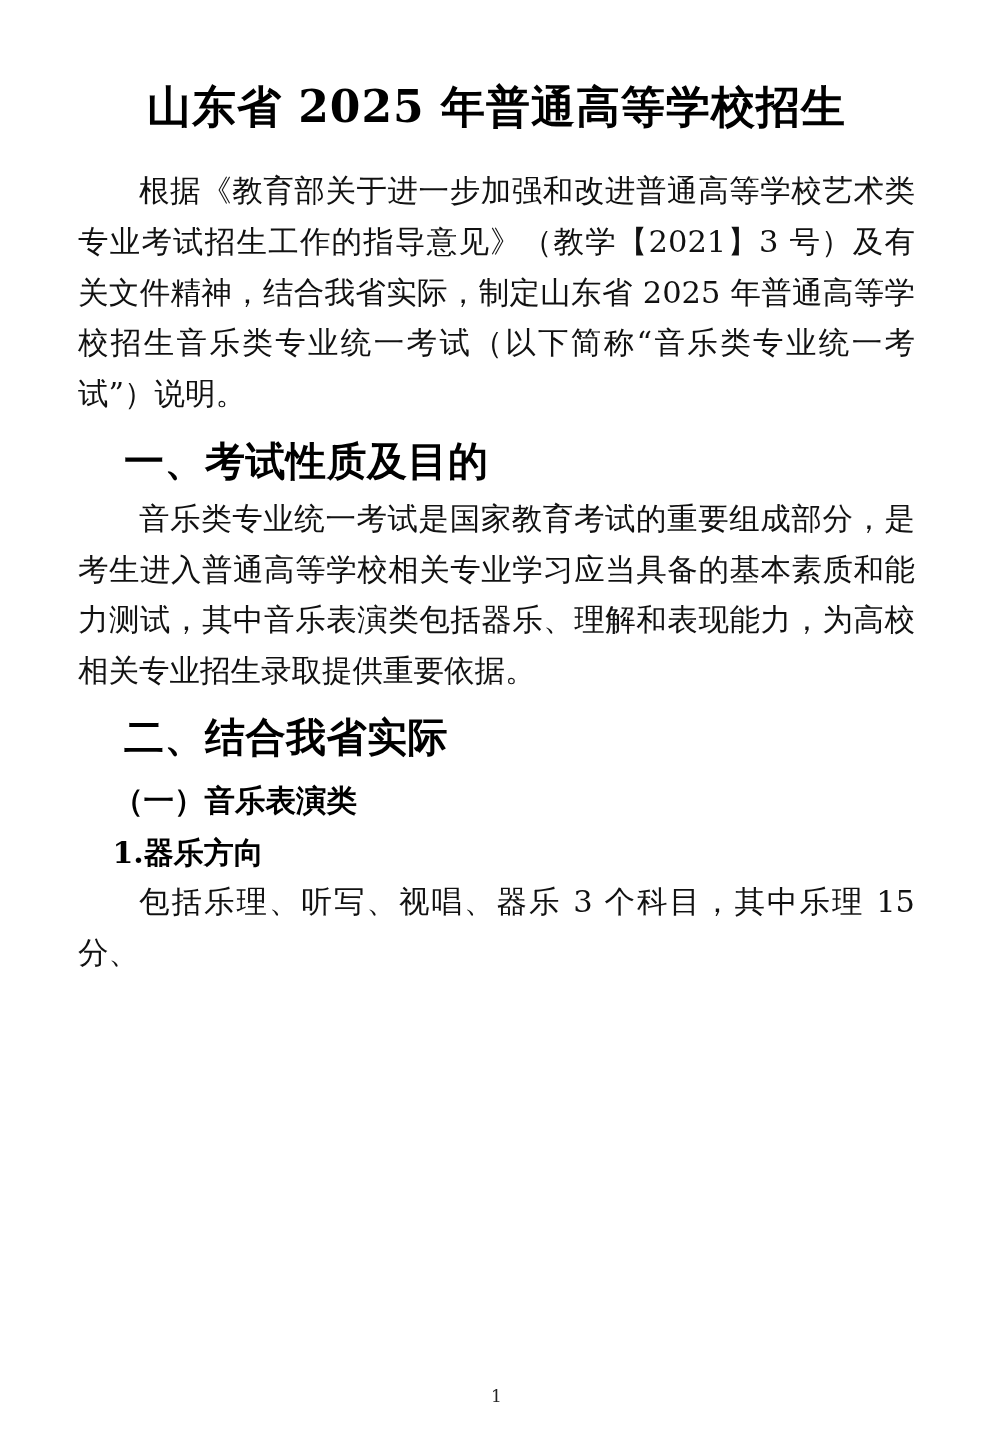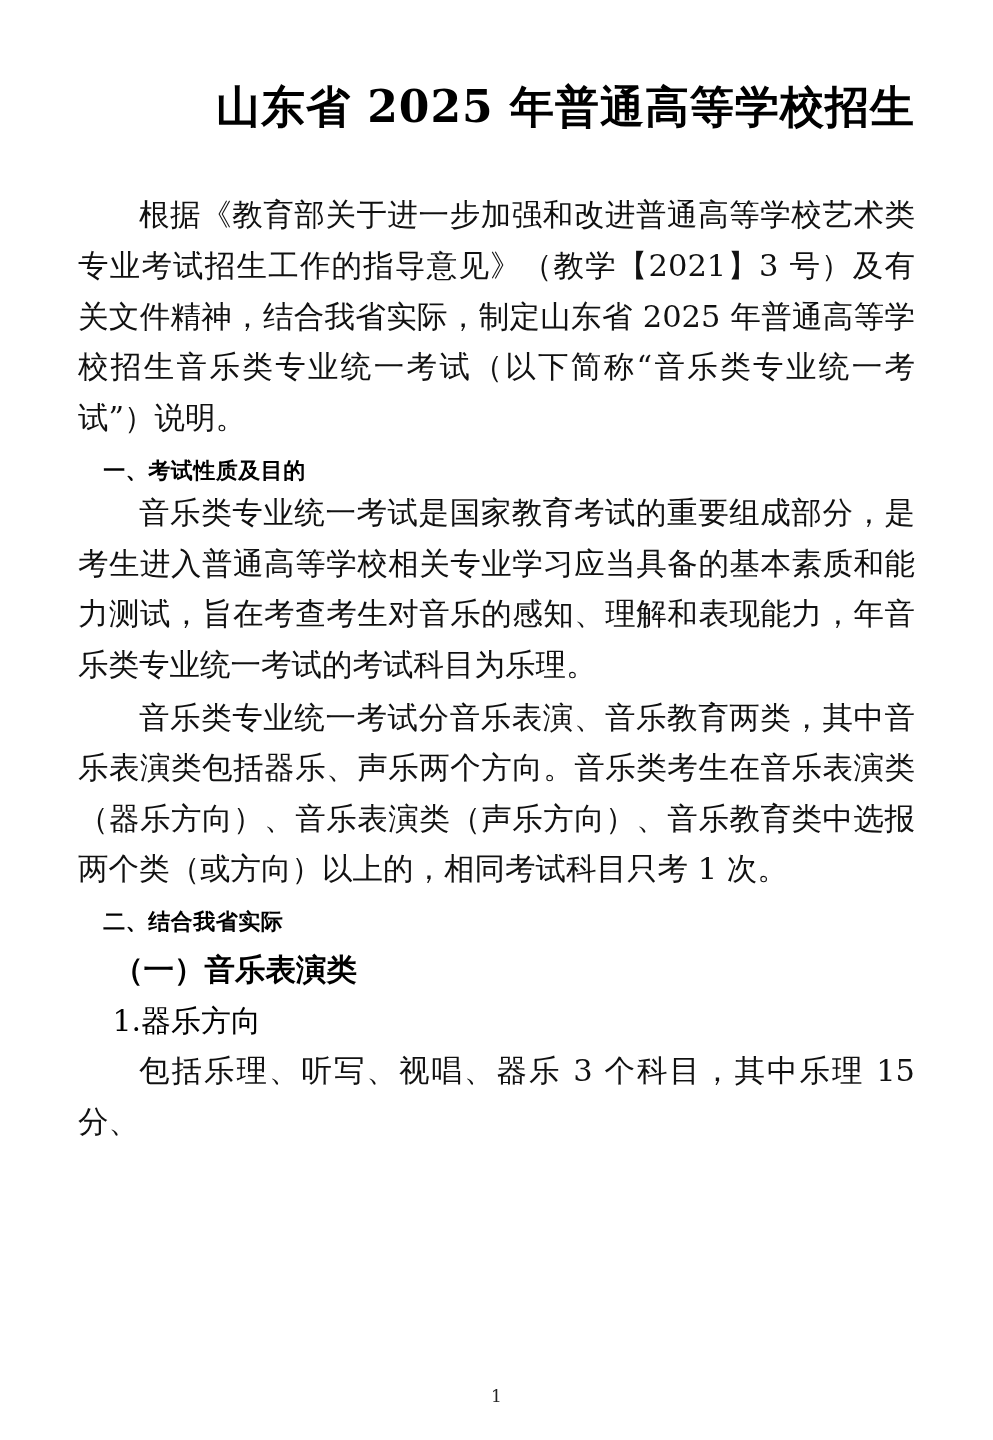--- a/index.html
+++ b/index.html
@@ -27,55 +27,54 @@
     font-weight: bold;
     font-size: 44px;
     line-height: 1.42;
     letter-spacing: 1px;
     margin: 18px 0 0 0;
     color: #000;
   }
   .doc-title .line {
     display: block;
     white-space: nowrap;
-    text-align: right;
   }
   .body-block {
-    margin-top: 52px;
+    margin-top: 28px;
   }
   p.para {
     font-size: 30.5px;
     line-height: 1.66;
     margin: 0 0 2px 0;
     text-align: justify;
     text-justify: inter-ideograph;
     text-indent: 2em;
     color: #111;
     letter-spacing: 0px;
   }
   h2.heading {
-    font-size: 22px;
+    font-size: 40px;
     font-weight: bold;
     line-height: 1.66;
     margin: 8px 0 0 0;
     text-indent: 1.15em;
     color: #000;
     letter-spacing: 0.5px;
   }
   h3.subheading {
     font-size: 30.5px;
     font-weight: bold;
     line-height: 1.66;
     margin: 4px 0 0 0;
     text-indent: 1.15em;
     color: #000;
   }
   h4.subsubheading {
     font-size: 30px;
-    font-weight: normal;
+    font-weight: bold;
     line-height: 1.66;
     margin: 2px 0 0 0;
     text-indent: 1.15em;
     color: #000;
   }
   .page-number {
     position: absolute;
     bottom: 34px;
     left: 0;
     width: 993px;
@@ -92,22 +91,21 @@
 
   <div class="doc-title">
     <span class="line">山东省 2025 年普通高等学校招生</span>
   </div>
 
   <div class="body-block">
 
     <p class="para">根据《教育部关于进一步加强和改进普通高等学校艺术类专业考试招生工作的指导意见》（教学【2021】3 号）及有关文件精神，结合我省实际，制定山东省 2025 年普通高等学校招生音乐类专业统一考试（以下简称“音乐类专业统一考试”）说明。</p>
 
     <h2 class="heading">一、考试性质及目的</h2>
-    <p class="para">音乐类专业统一考试是国家教育考试的重要组成部分，是考生进入普通高等学校相关专业学习应当具备的基本素质和能力测试，旨在考查考生对音乐的感知、理解和表现能力，年音乐类专业统一考试的考试科目为乐理。</p>
-    <p class="para">音乐类专业统一考试分音乐表演、音乐教育两类，其中音乐表演类包括器乐、声乐两个方向。音乐类考生在音乐表演类（器乐方向）、音乐表演类（声乐方向）、音乐教育类中选报两个类（或方向）以上的，相同考试科目只考 1 次。</p>
+    <p class="para">音乐类专业统一考试是国家教育考试的重要组成部分，是考生进入普通高等学校相关专业学习应当具备的基本素质和能力测试，其中音乐表演类包括器乐、理解和表现能力，为高校相关专业招生录取提供重要依据。</p>
 
     <h2 class="heading">二、结合我省实际</h2>
 
     <h3 class="subheading">（一）音乐表演类</h3>
     <h4 class="subsubheading">1.器乐方向</h4>
     <p class="para">包括乐理、听写、视唱、器乐 3 个科目，其中乐理 15 分、</p>
 
   </div>
 
   <div class="page-number">1</div>

